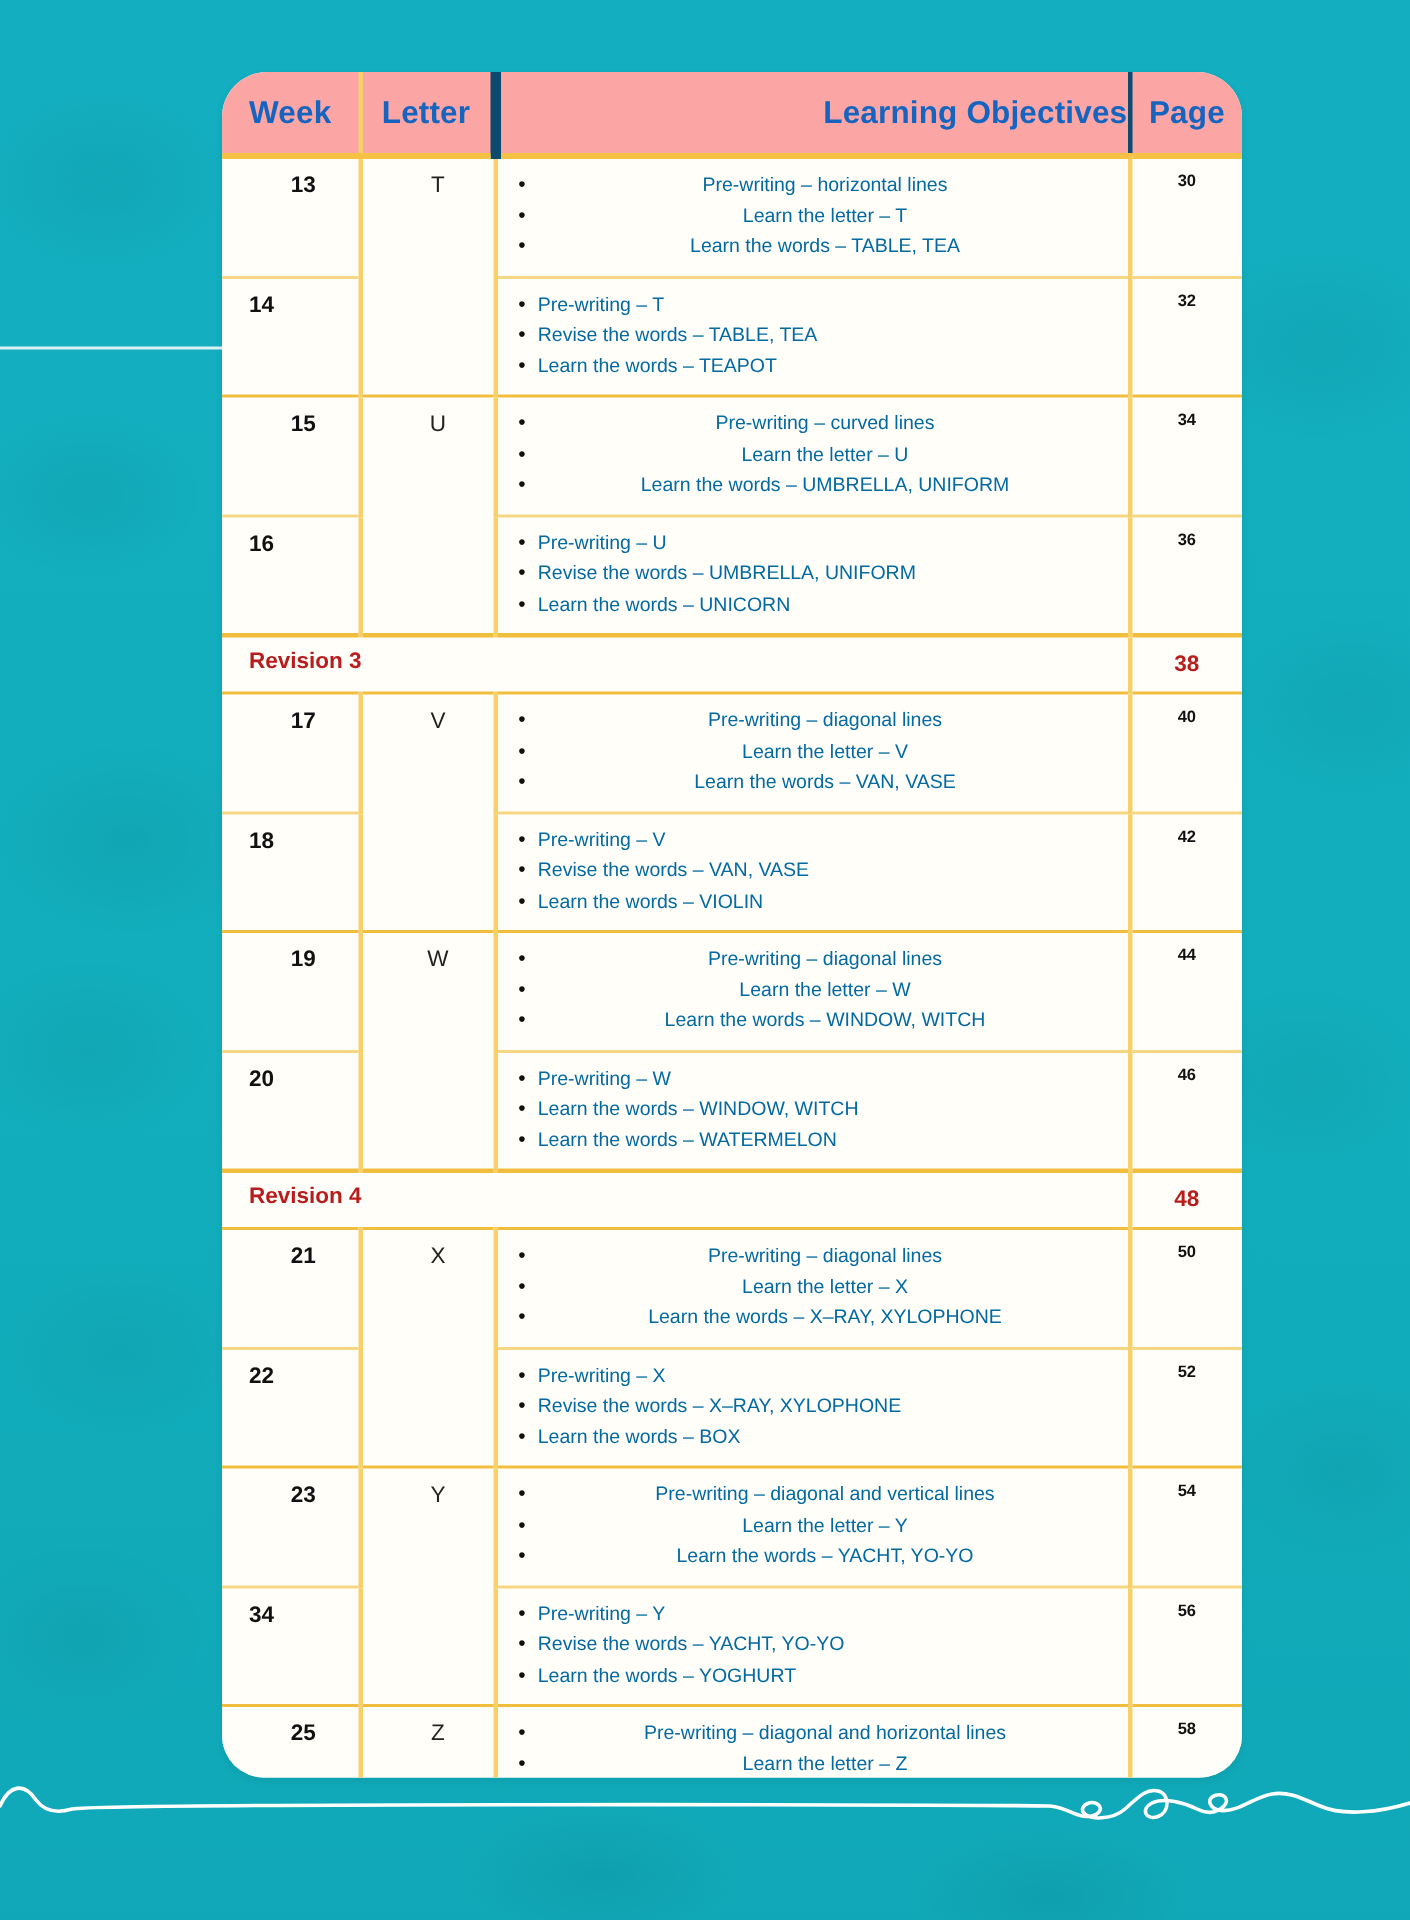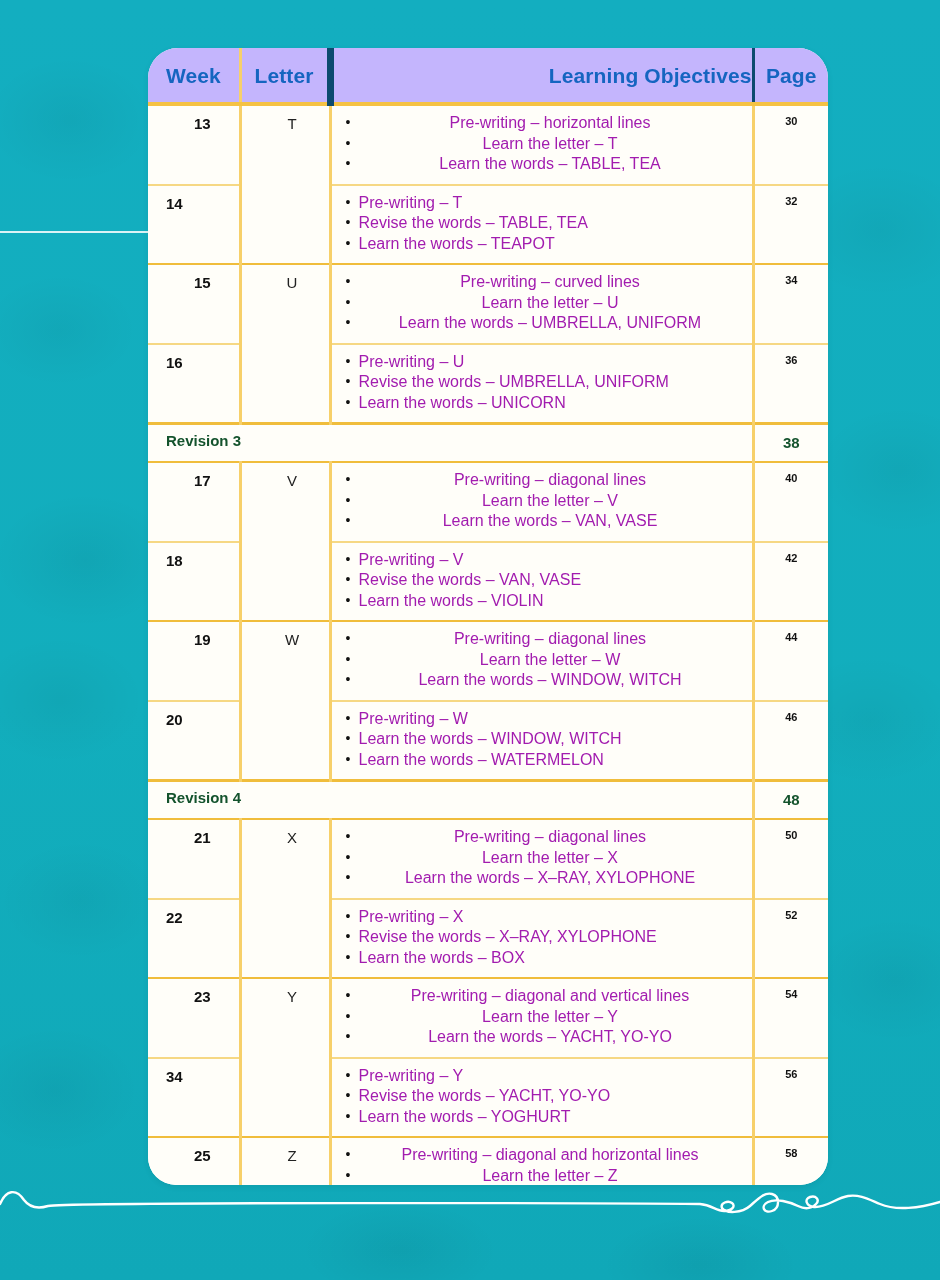--- a/index.html
+++ b/index.html
@@ -64,21 +64,21 @@
   col.c-obj { width: 423px; }
   col.c-page { width: 75px; }
 
   
   thead th {
     color: #1565c0;
     font-size: 21px;
     font-weight: bold;
     letter-spacing: .1px;
     padding: 16px 0 14px 0;
-    background: #c4b5fd;
+    background: #fca5a5;
     border-bottom: 4px solid #f5c244;
     text-align: center;
     vertical-align: middle;
   }
   th.h-week { text-align: left; padding-left: 18px; }
   th.h-letter { border-left: 3px solid #f7d06a; }
   th.h-obj { border-left: 7px solid #0c4a6e; text-align: right; }
   th.h-page { border-left: 3px solid #0c4a6e; }
 
   
@@ -107,29 +107,29 @@
   
   tr.week-row > td { border-top: 2px solid #f6d884; }
   tr.week-row.grp > td { border-top: 2px solid #f0bd3c; text-align: center; }
   tr.week-row.grp > td.letter { border-top: 2px solid #f0bd3c; }
   tr.week-row > td.letter.cont { border-top: 2px solid transparent; }
 
   
   tr.section-row > td {
     border-top: 3px solid #f0bd3c;
     border-bottom: 2px solid #f0bd3c;
-    font-size: 15px; font-weight: bold; color: #14532d;
+    font-size: 15px; font-weight: bold; color: #b91c1c;
   }
   td.section-label { padding: 7px 0 8px 18px; }
   tr.section-row > td.page { border-left: 3px solid #f7d06a; }
 
   ul.bullets { list-style: none; }
   ul.bullets li {
-    font-size: 16px;
-    color: #a21caf;
+    font-size: 13px;
+    color: #0369a1;
     line-height: 20.5px;
     padding-left: 13px;
     position: relative;
     white-space: nowrap;
   }
   ul.bullets li::before {
     content: "\2022";
     position: absolute;
     left: 0; top: -1px;
     font-size: 14px;

